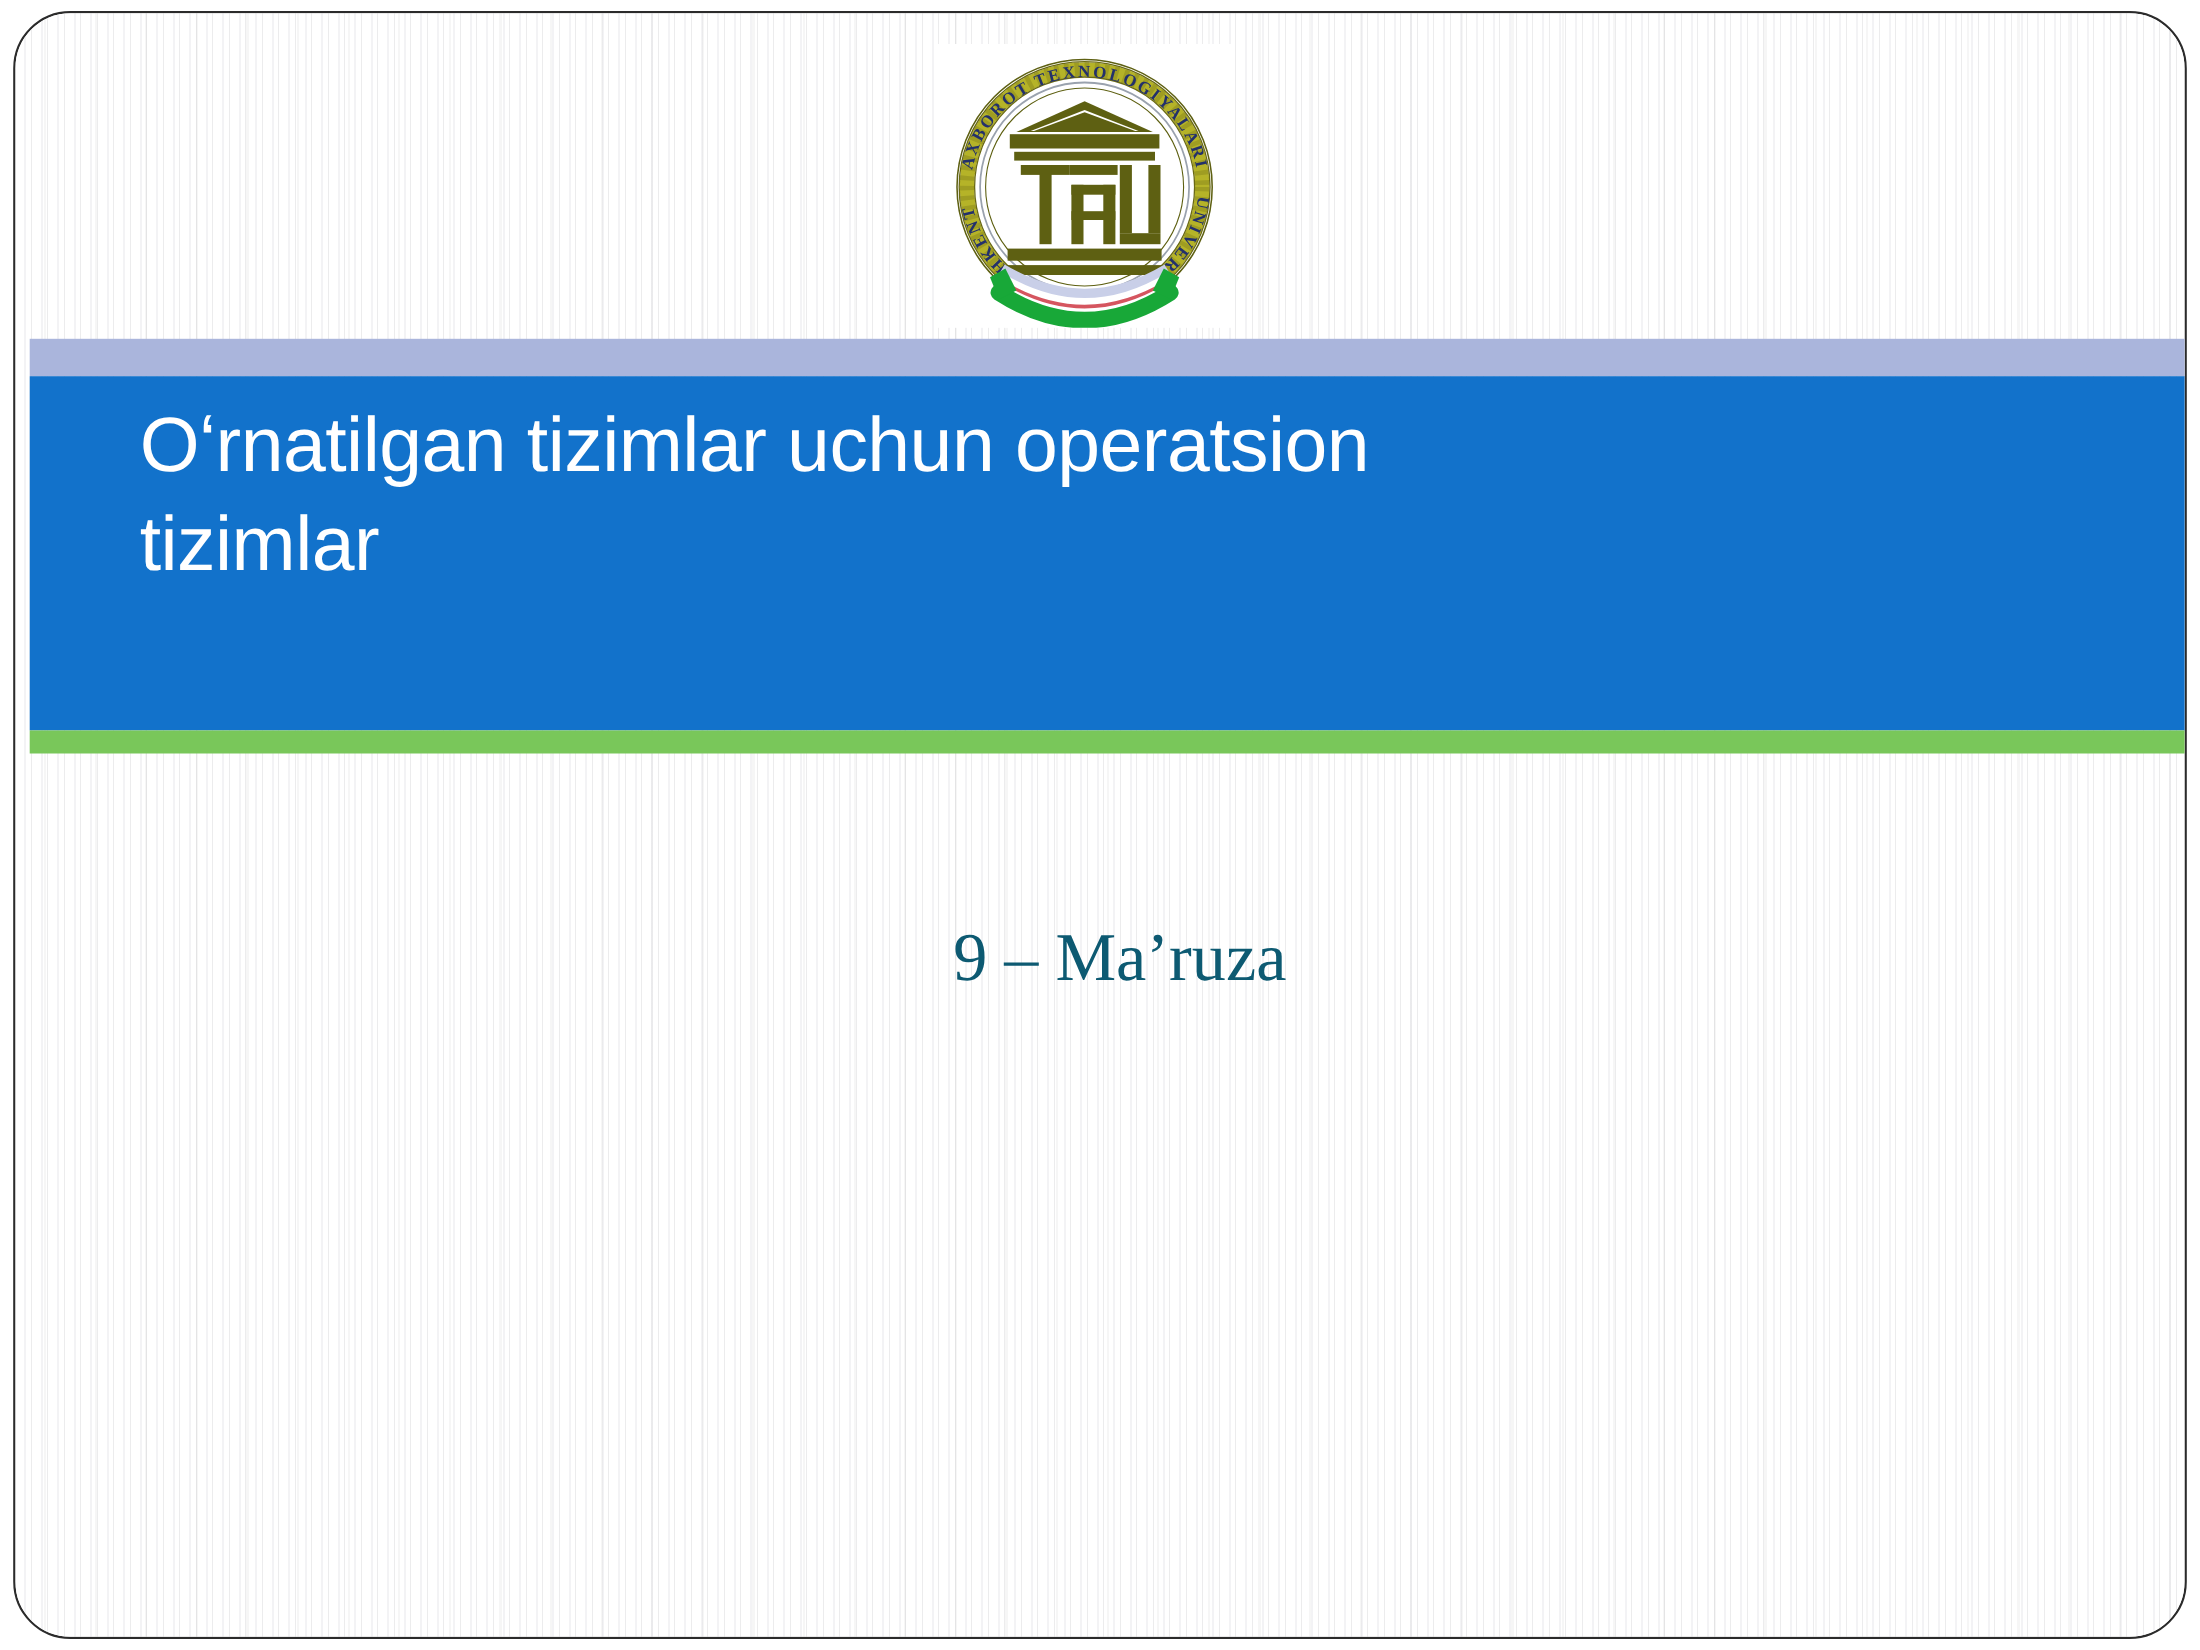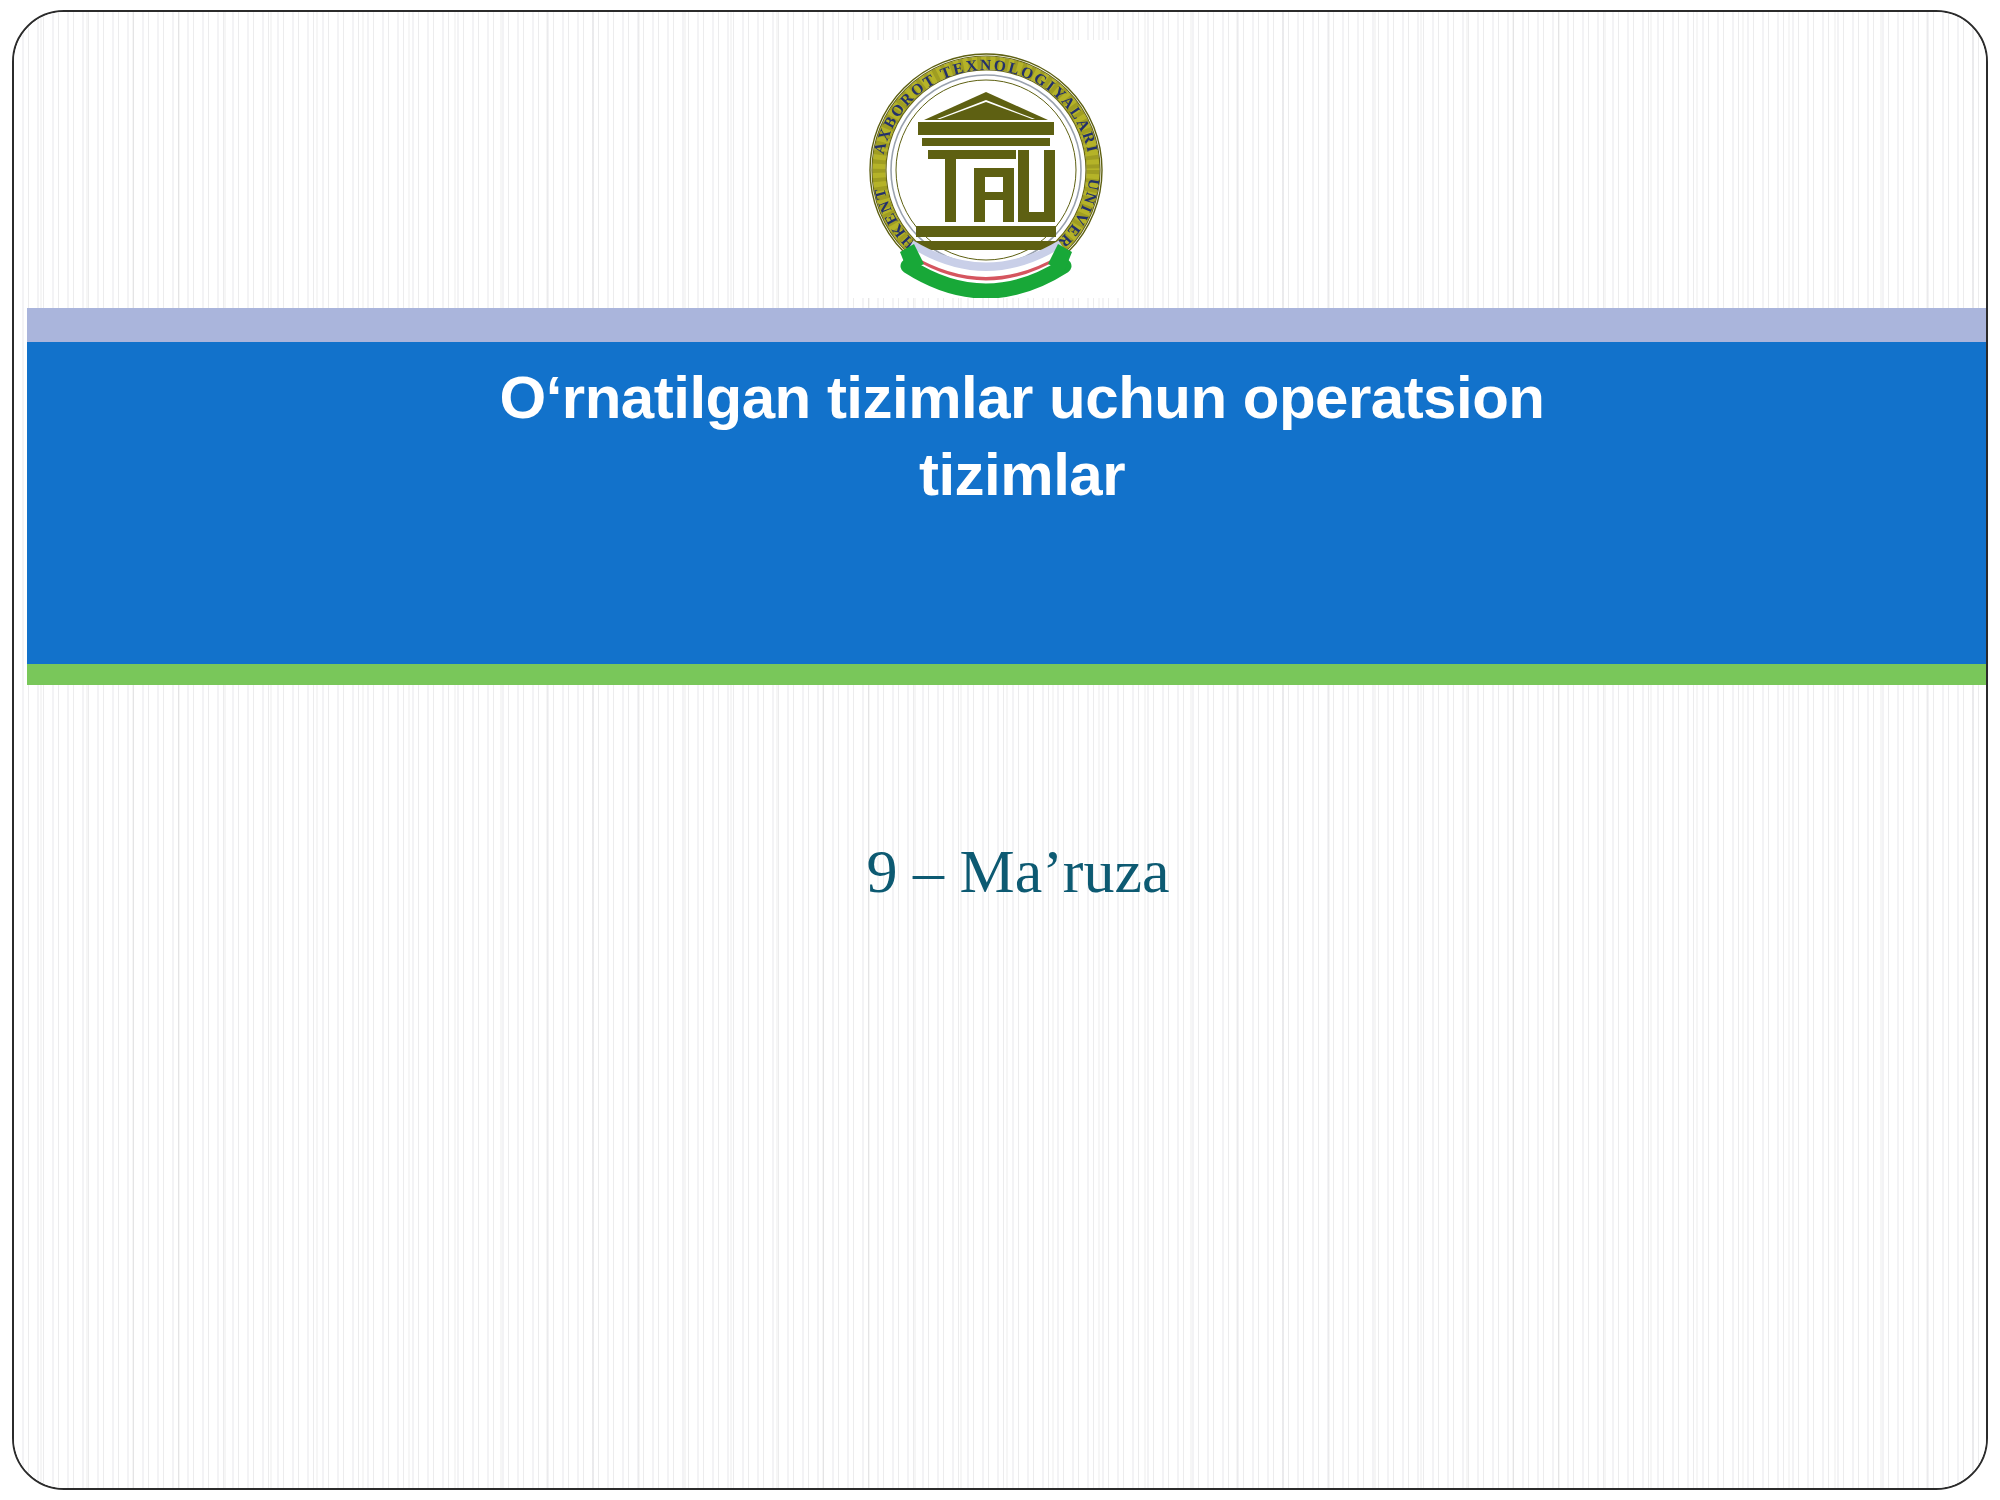--- a/index.html
+++ b/index.html
@@ -100,25 +100,24 @@
     width: 1987px;
     height: 21px;
     background: #79c75a;
   }
 
   .title-text {
     position: absolute;
     left: 100px;
     top: 18px;
     width: 1790px;
-    text-align: center;
     color: #ffffff;
     font-family: "Liberation Sans", sans-serif;
-    font-weight: 700;
-    font-size: 60px;
+    font-weight: 400;
+    font-size: 70px;
     line-height: 1.28;
     letter-spacing: -0.5px;
     white-space: pre-line;
   }
 
   
   .subtitle {
     position: absolute;
     left: 16px;
     top: 825px;

